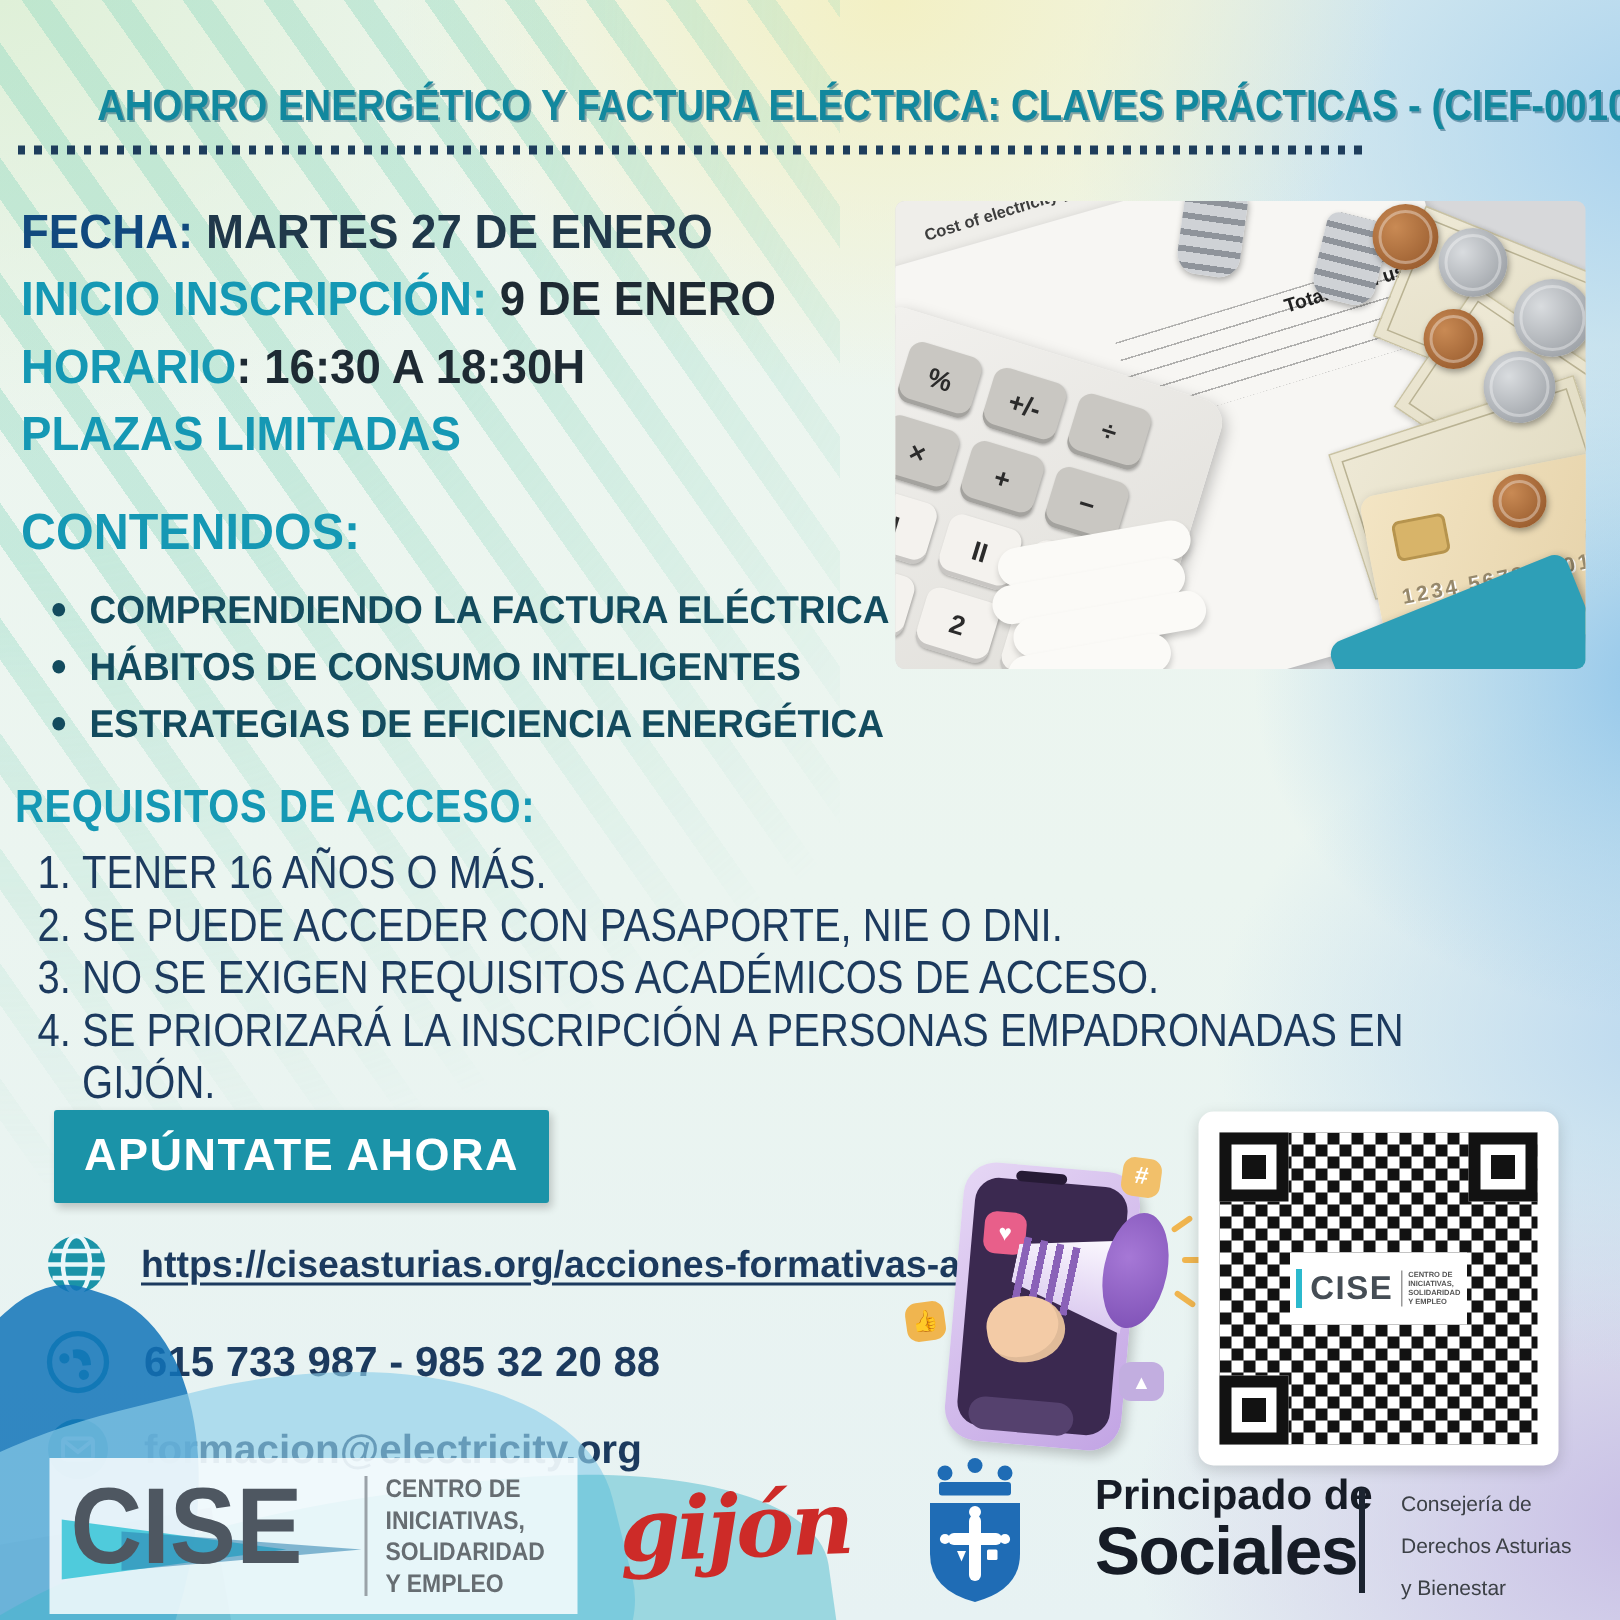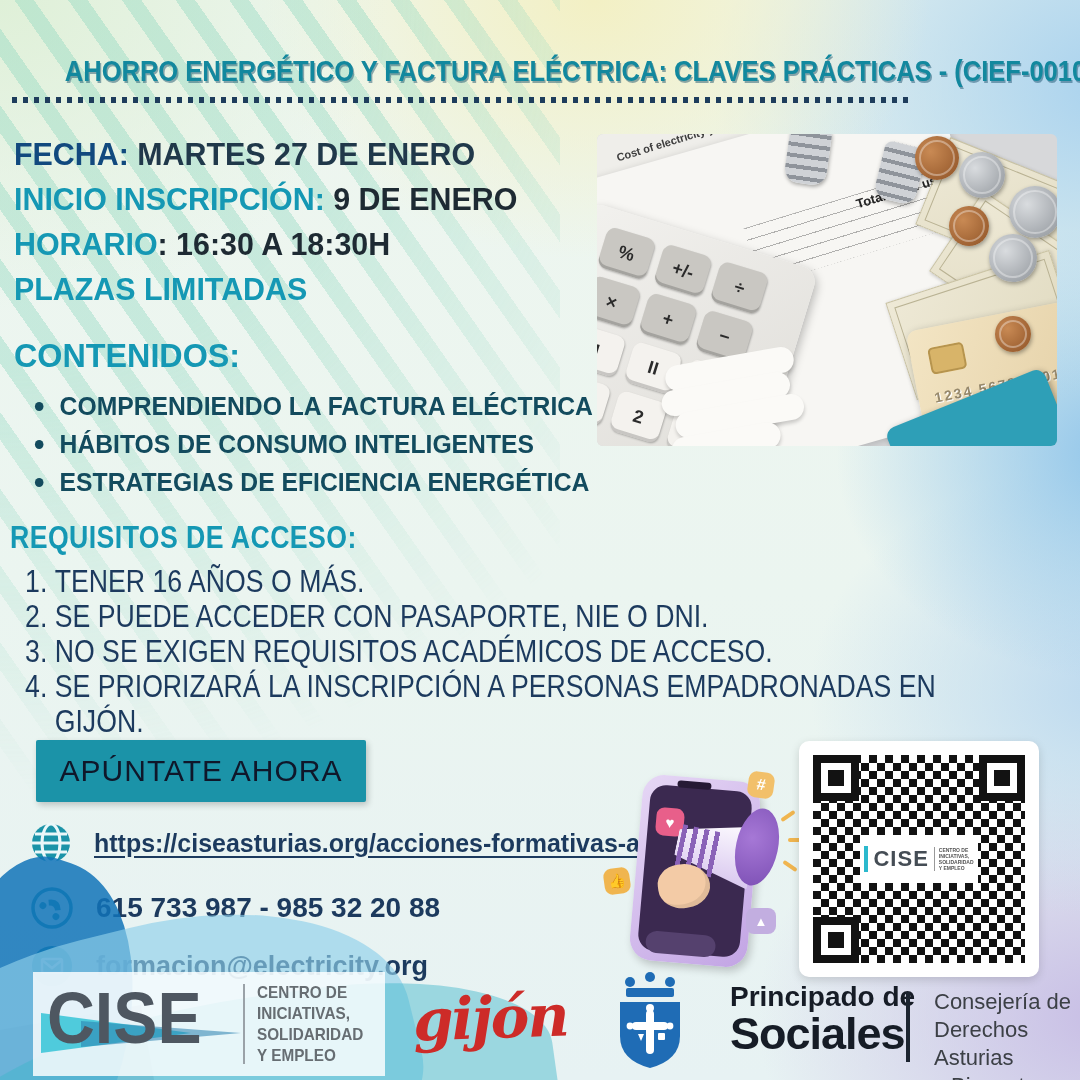--- a/index.html
+++ b/index.html
@@ -111,21 +111,21 @@
   
   .requisitos{position:absolute;left:10px;top:520px;width:1180px;transform:scaleX(.86);transform-origin:left top;}
   .requisitos h2{margin:0;font-size:31px;font-weight:800;color:#1598b4;letter-spacing:.5px;}
   .requisitos ol{margin:8px 0 0 0;padding:0 0 0 52px;}
   .requisitos li{font-size:31px;color:#1c3a5e;line-height:35px;font-weight:400;}
 
   
   .cta{position:absolute;left:36px;top:740px;width:330px;height:62px;background:#1b93a8;
     display:flex;align-items:center;justify-content:center;border-radius:2px;
     box-shadow:2px 3px 6px rgba(0,0,0,.2);cursor:pointer;}
-  .cta span{color:#0f172a;font-size:30px;font-weight:400;letter-spacing:1px;}
+  .cta span{color:#ffffff;font-size:30px;font-weight:700;letter-spacing:1px;}
   .crow{position:absolute;left:30px;display:flex;align-items:center;gap:22px;}
   .r1{top:822px;}.r2{top:886px;}.r3{top:944px;}
   .crow .txt{color:#1c3a5e;font-weight:700;}
   .r1 .txt{font-size:25px;text-decoration:underline;text-underline-offset:4px;cursor:pointer;}
   .r2 .txt{font-size:28px;}
   .r3 .txt{font-size:27px;}
 
   
   .illu{position:absolute;left:598px;top:772px;width:210px;height:200px;}
   .illu *{position:absolute;}
@@ -175,21 +175,21 @@
   .ciselines{display:flex;flex-direction:column;transform:scaleX(.9);transform-origin:left;}
   .ciselines span{font-size:17px;line-height:21px;color:#666d72;font-weight:700;white-space:nowrap;}
   .gijon{position:absolute;left:413px;top:984px;font-family:"DejaVu Serif",serif;font-style:italic;font-weight:700;
     font-size:58px;color:#cd2b28;letter-spacing:-2px;transform:rotate(-2deg);}
   .astshield{position:absolute;left:612px;top:970px;}
   .asttext{position:absolute;left:698px;top:982px;color:#161c26;white-space:nowrap;margin-left:32px;}
   .asttext .t1{font-size:28px;font-weight:800;line-height:30px;}
   .asttext .t2{font-size:45px;font-weight:800;line-height:44px;letter-spacing:-1px;}
   .astdiv{position:absolute;left:906px;top:992px;width:4px;height:70px;background:#1c2430;}
   .consejeria{position:absolute;left:934px;top:988px;display:flex;flex-direction:column;}
-  .consejeria span{font-size:22px;line-height:28px;color:#3c4046;font-weight:400;}
+  .consejeria span{font-size:14px;line-height:28px;color:#3c4046;font-weight:400;}
 </style>
 </head>
 <body>
 
 <div id="canvas">
 
   <div class="stripes"></div>
 
   <h1 class="title">AHORRO ENERGÉTICO Y FACTURA ELÉCTRICA: CLAVES PRÁCTICAS - (CIEF-00103)</h1>
   <div class="dotline"></div>

